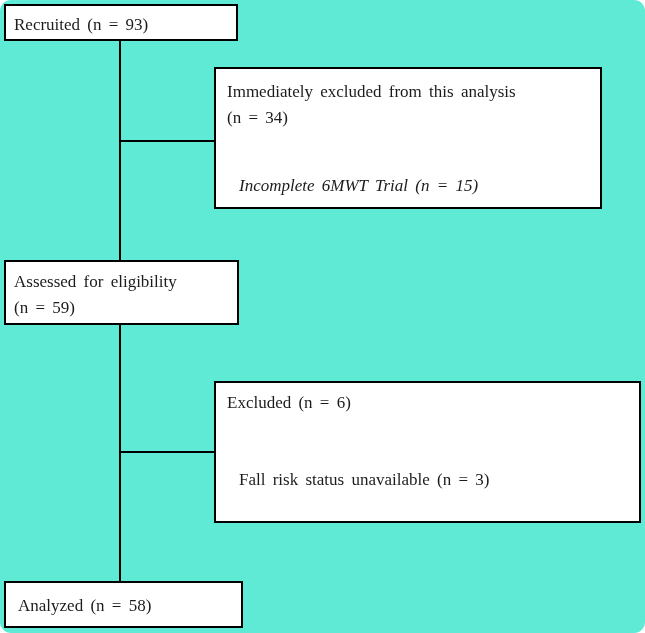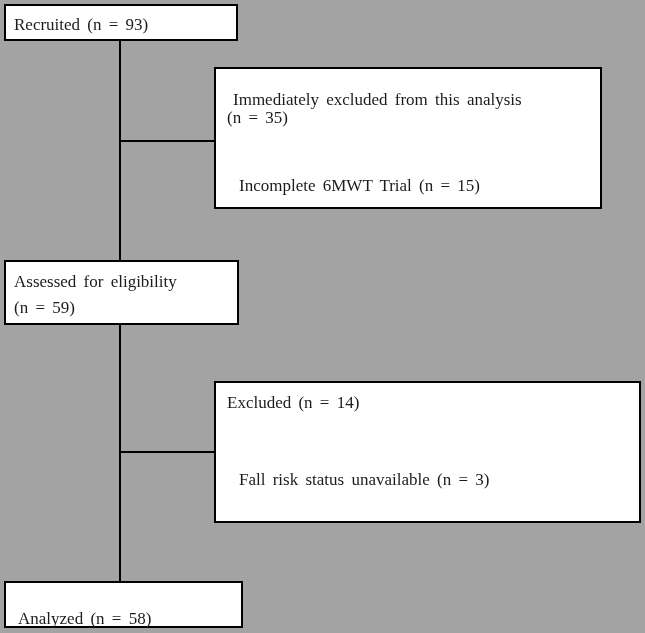--- a/index.html
+++ b/index.html
@@ -4,25 +4,26 @@
 <style>
   html, body {
     margin: 0;
     padding: 0;
     background: #ffffff;
   }
   .canvas {
     position: relative;
     width: 645px;
     height: 633px;
-    background: #a3a3a3;
+    background: #5eead4;
     font-family: "Liberation Serif", "DejaVu Serif", serif;
     font-size: 17px;
     color: #1c1c1c;
     overflow: hidden;
+    border-radius: 11px;
   }
   .flow-box {
     position: absolute;
     box-sizing: border-box;
     border: 2px solid #000000;
     background: #ffffff;
     word-spacing: 3px;
     line-height: 26px;
   }
   .box-text {
@@ -31,34 +32,34 @@
   }
   .connector {
     position: absolute;
     background: #000000;
   }
   
   .box-recruited   { left: 4px;   top: 4px;   width: 234px; height: 37px; }
   .box-recruited .line1 { left: 8px; top: 6px; }
 
   .box-imm-excl    { left: 214px; top: 67px;  width: 388px; height: 142px; }
-  .box-imm-excl .line1  { left: 17px; top: 10px; margin-top: 8px; }
+  .box-imm-excl .line1  { left: 11px; top: 10px; }
   .box-imm-excl .line2  { left: 11px; top: 36px; }
-  .box-imm-excl .detail { left: 23px; top: 104px; }
+  .box-imm-excl .detail { left: 23px; top: 104px; font-style: italic; }
 
   .box-assessed    { left: 4px;   top: 260px; width: 235px; height: 65px; }
   .box-assessed .line1  { left: 8px; top: 7px; text-align: right; }
   .box-assessed .line2  { left: 8px; top: 33px; }
 
   .box-excluded    { left: 214px; top: 381px; width: 427px; height: 142px; }
   .box-excluded .line1  { left: 11px; top: 7px; }
   .box-excluded .detail { left: 23px; top: 84px; }
 
   .box-analyzed    { left: 4px;   top: 581px; width: 239px; height: 47px; }
-  .box-analyzed .line1  { left: 12px; top: 23px; text-align: right; }
+  .box-analyzed .line1  { left: 12px; top: 10px; text-align: right; }
 
   
   .v-line-1   { left: 119px; top: 41px;  width: 2px;  height: 219px; }
   .h-branch-1 { left: 119px; top: 140px; width: 96px; height: 2px; }
   .v-line-2   { left: 119px; top: 325px; width: 2px;  height: 256px; }
   .h-branch-2 { left: 119px; top: 451px; width: 96px; height: 2px; }
 </style>
 </head>
 <body>
 
@@ -68,31 +69,31 @@
   <div class="connector h-branch-1"></div>
   <div class="connector v-line-2"></div>
   <div class="connector h-branch-2"></div>
 
   <div class="flow-box box-recruited">
     <div class="box-text line1">Recruited (n = 93)</div>
   </div>
 
   <div class="flow-box box-imm-excl">
     <div class="box-text line1">Immediately excluded from this analysis</div>
-    <div class="box-text line2">(n = 35)</div>
+    <div class="box-text line2">(n = 34)</div>
     <div class="box-text detail">Incomplete 6MWT Trial (n = 15)</div>
   </div>
 
   <div class="flow-box box-assessed">
     <div class="box-text line1">Assessed for eligibility</div>
     <div class="box-text line2">(n = 59)</div>
   </div>
 
   <div class="flow-box box-excluded">
-    <div class="box-text line1">Excluded (n = 14)</div>
+    <div class="box-text line1">Excluded (n = 6)</div>
     <div class="box-text detail">Fall risk status unavailable (n = 3)</div>
   </div>
 
   <div class="flow-box box-analyzed">
     <div class="box-text line1">Analyzed (n = 58)</div>
   </div>
 
 </div>
 
 </body></html>

